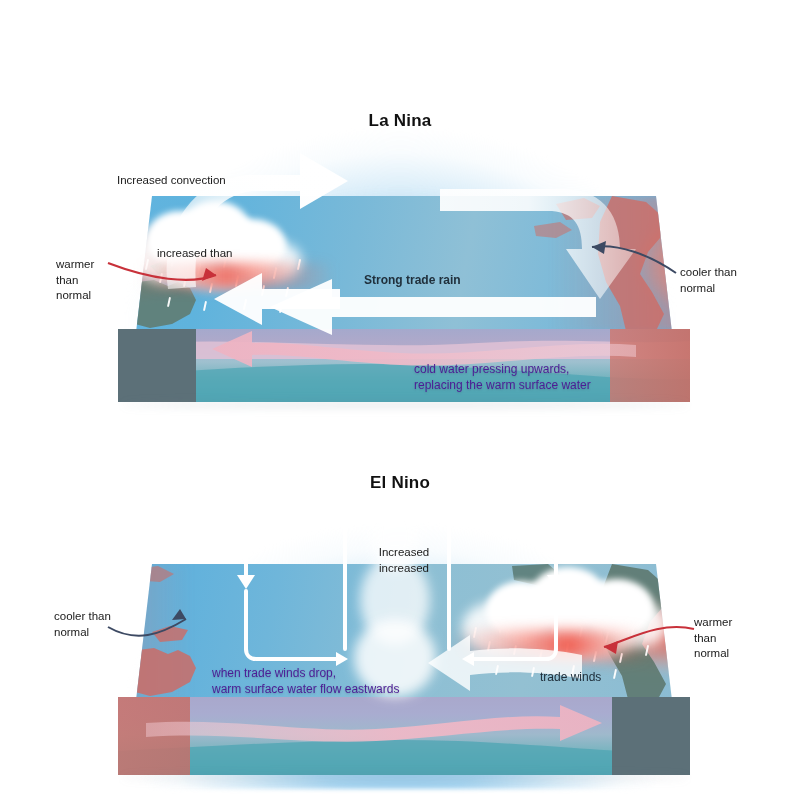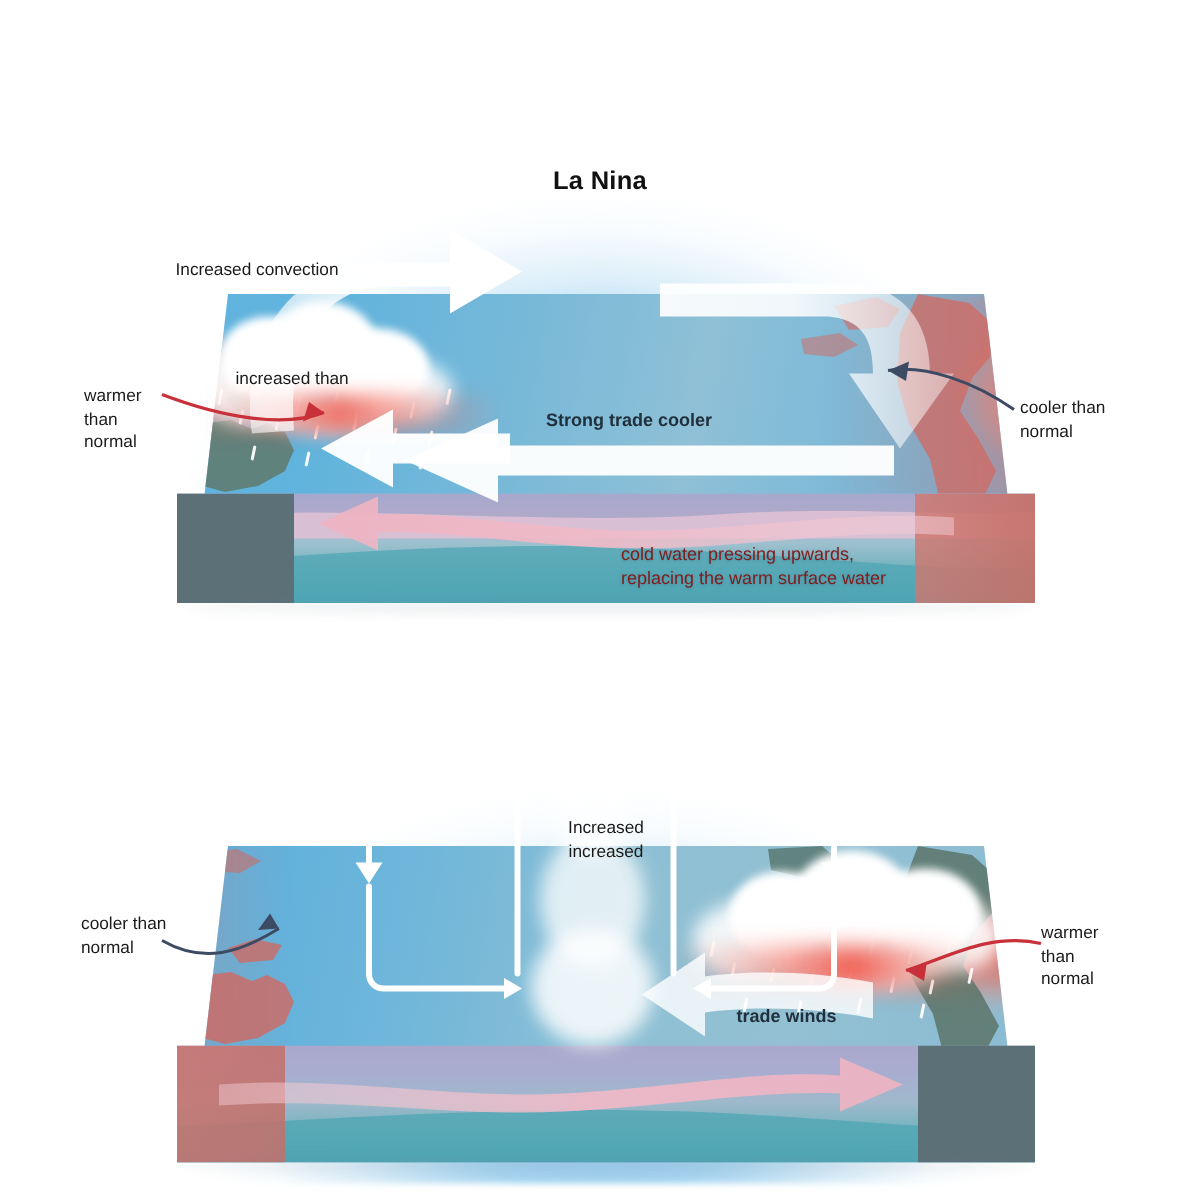--- a/index.html
+++ b/index.html
@@ -117,21 +117,21 @@
   .puff{position:absolute;border-radius:50%;background:#fff;filter:blur(3px);}
   .puff.soft{background:rgba(255,255,255,.88);filter:blur(6px);}
 
   
   .rain{position:absolute;pointer-events:none;}
   .drop{position:absolute;width:2px;background:#fff;border-radius:2px;
         transform:rotate(12deg);opacity:.95;}
 
   
   .lab{position:absolute;color:#1a1a1a;font-size:11.5px;line-height:1.35;white-space:pre-line;}
-  .lab-w{position:absolute;color:#7f1d1d;font-size:12px;line-height:1.35;white-space:pre-line;
+  .lab-w{position:absolute;color:#4c1d95;font-size:12px;line-height:1.35;white-space:pre-line;
          text-shadow:0 1px 2px rgba(70,90,110,.35);}
   .lab-d{position:absolute;color:#20303c;font-size:12px;line-height:1.35;white-space:pre-line;}
 
   svg.overlay{position:absolute;left:0;top:0;width:800px;height:100%;overflow:visible;pointer-events:none;}
 </style>
 </head>
 <body>
 
 <div id="stage">
 
@@ -266,35 +266,36 @@
       </g>
 
       <g>
         <path d="M676 232 C650 214, 618 202, 592 206" stroke="#3d4a63" stroke-width="2" fill="none"></path>
         <path d="M592 206 L606 200 L604 213 Z" fill="#3d4a63"></path>
       </g>
     </svg>
 
     <div class="lab" style="left:117px;top:132px;">Increased convection</div>
     <div class="lab" style="left:157px;top:205px;">increased than</div>
-    <div class="lab-d" style="left:364px;top:231px;font-weight:600;">Strong trade cooler</div>
+    <div class="lab-d" style="left:364px;top:231px;font-weight:600;">Strong trade rain</div>
     <div class="lab" style="left:56px;top:216px;">warmer
 than
 normal</div>
     <div class="lab" style="left:680px;top:224px;">cooler than
 normal</div>
     <div class="lab-w" style="left:414px;top:320px;">cold water pressing upwards,
 replacing the warm surface water</div>
   </div>
 
   <div class="panel" id="panel-elnino">
 
     <div class="sky" style="top:18px;"></div>
     <div class="sky2" style="top:60px;"></div>
 
+    <div class="title" style="top:32px">El Nino</div>
 
     <div class="block" style="left:0;top:0;width:800px;height:396px;">
 
       <div class="top-face" style="--tl:152px;--tr:656px;--br:690px;--bl:118px;--topH:290px;left:0;top:123px;height:135px;width:800px;">
         <div class="sea" style="background:linear-gradient(100deg,#5cb1de 0%, #57aede 14%, #6fb6da 34%, #8dbfd4 52%, #93c0d2 66%, #8dbdd3 80%, #86b9d2 100%);"></div>
         <div id="elnino-cold"></div>
         <div id="elnino-warm"></div>
 
         <div class="land">
           <svg viewBox="0 0 800 135" preserveAspectRatio="none">
@@ -413,21 +414,23 @@
       </g>
 
       <g>
         <path d="M694 588 C660 580, 630 598, 604 606" stroke="#c8313a" stroke-width="2.2" fill="none" transform="translate(0,-400)"></path>
         <path d="M604 606 L618 600 L616 613 Z" fill="#c8313a" transform="translate(0,-400)"></path>
       </g>
     </svg>
 
     <div class="lab" style="left:368px;top:104px;text-align:center;width:72px;">Increased
 increased</div>
-    <div class="lab-d" style="left:491px;top:228px;font-weight:700;">trade winds</div>
+    <div class="lab-d" style="left:540px;top:228px;font-weight:400;">trade winds</div>
     <div class="lab" style="left:54px;top:168px;">cooler than
 normal</div>
     <div class="lab" style="left:694px;top:174px;">warmer
 than
 normal</div>
+    <div class="lab-w" style="left:212px;top:224px;">when trade winds drop,
+warm surface water flow eastwards</div>
   </div>
 
 </div>
 
 </body></html>

